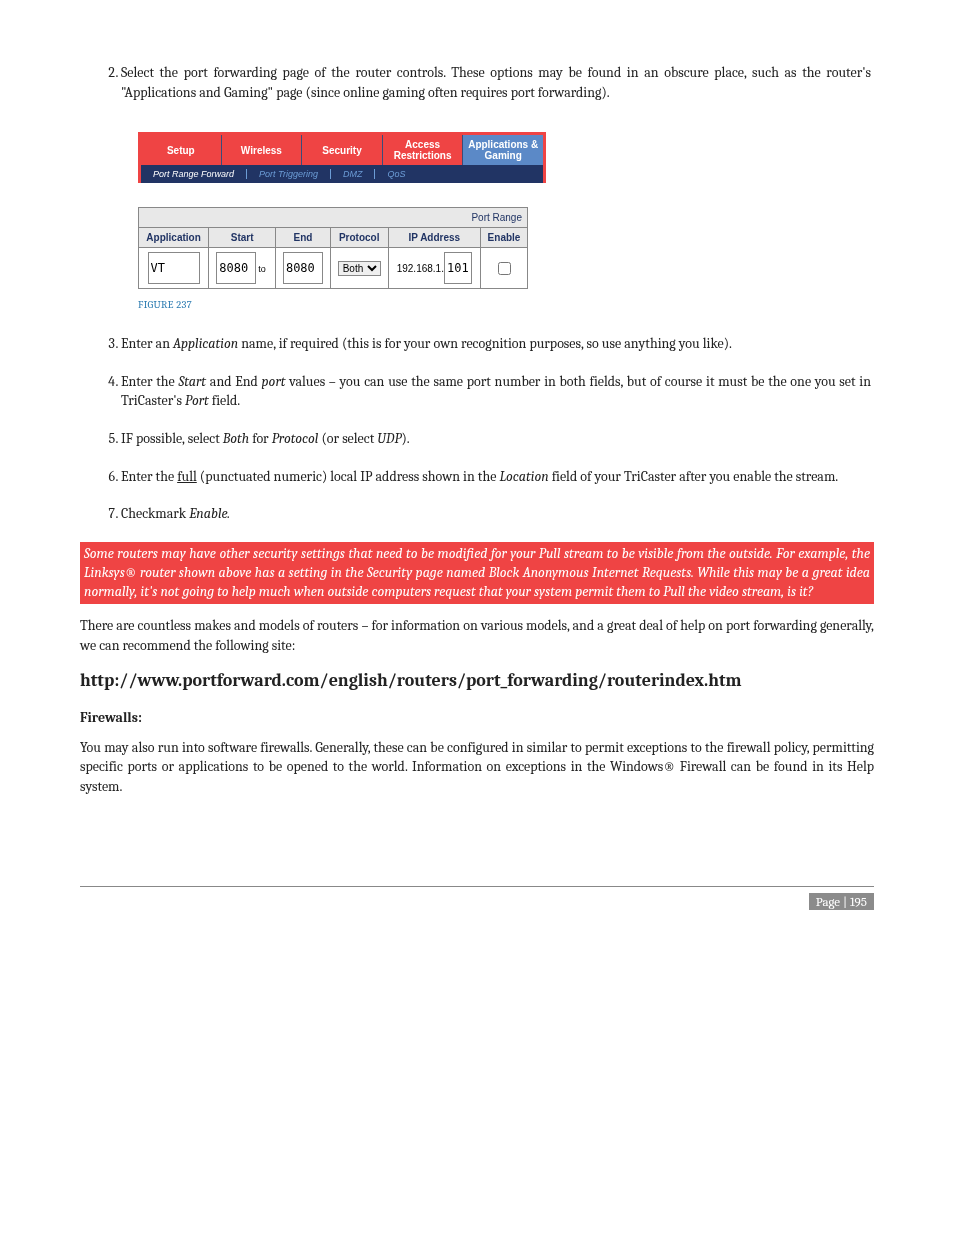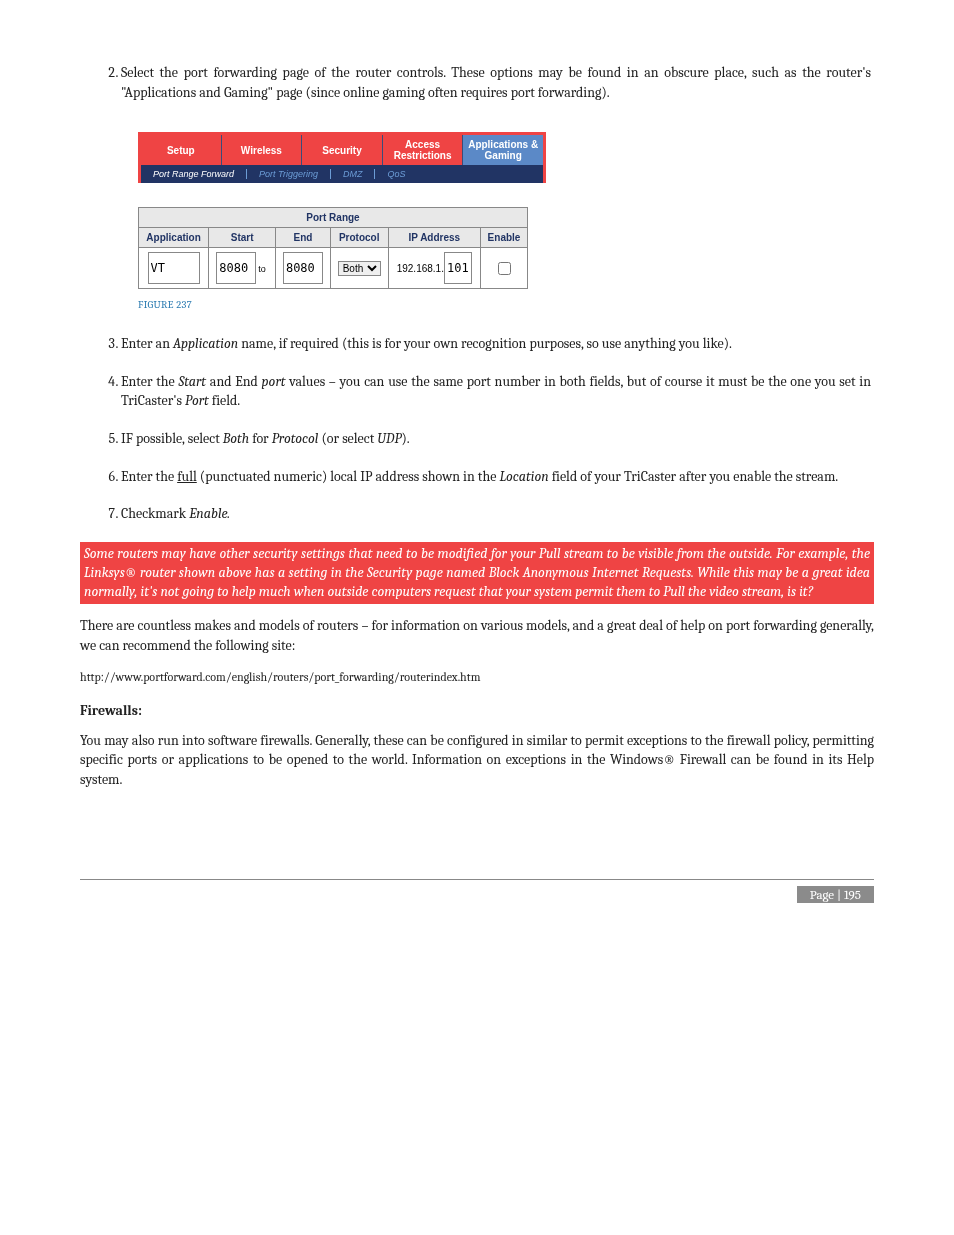--- a/index.html
+++ b/index.html
@@ -84,22 +84,23 @@
     text-align: center;
     background: #fff;
   }
   .port-table .header-row th {
     background: #e8e8e8;
     font-weight: bold;
     color: #213464;
   }
   .port-table .title-row th {
     background: #e8e8e8;
-    font-weight: bold;
+    font-weight: normal;
     color: #213464;
+    text-align: right;
   }
   .port-table input[type=text] {
     width: 34px;
     font-size: 12px;
     border: 1px solid #888;
     padding: 8px 2px;
     font-family: monospace;
   }
   .port-table input.app {
     width: 46px;
@@ -129,37 +130,38 @@
     text-align: justify;
     line-height: 1.35;
   }
   .para {
     margin: 0 0 14px 0;
     text-align: justify;
     line-height: 1.4;
   }
   .url {
     margin: 0 0 18px 0;
-    font-size: 12px;
+    font-size: 18px;
+    font-weight: bold;
   }
   .section-head {
     font-weight: bold;
     margin: 0 0 12px 0;
   }
   .footer {
     margin-top: 90px;
     border-top: 1px solid #888;
     padding-top: 6px;
     text-align: right;
     font-size: 13px;
   }
   .page-badge {
     background: #8b8b8b;
     color: #fff;
-    padding: 1px 13px;
+    padding: 1px 7px;
     display: inline-block;
   }
   .spacer { height: 20px; }
 </style>
 </head>
 <body>
 
 <ol class="main-list" start="2">
   <li>Select the port forwarding page of the router controls.  These options may be found in an obscure place, such as the router's "Applications and Gaming" page (since online gaming often requires port forwarding).</li>
 </ol>

